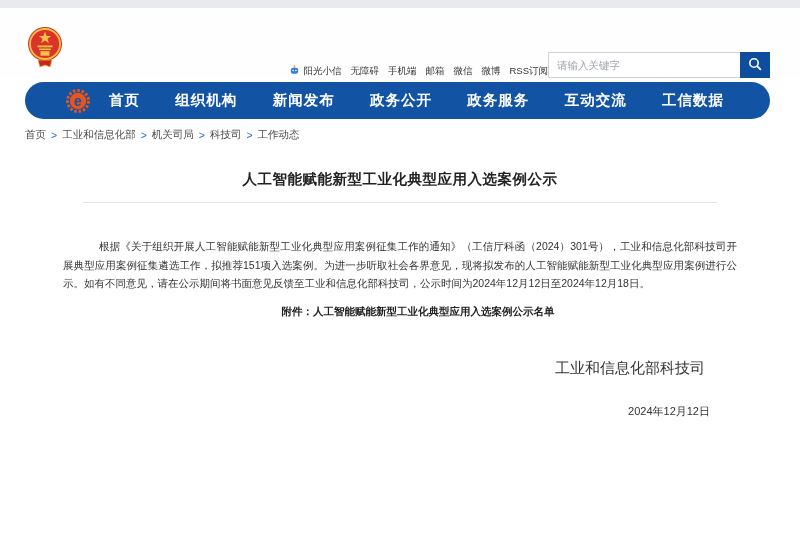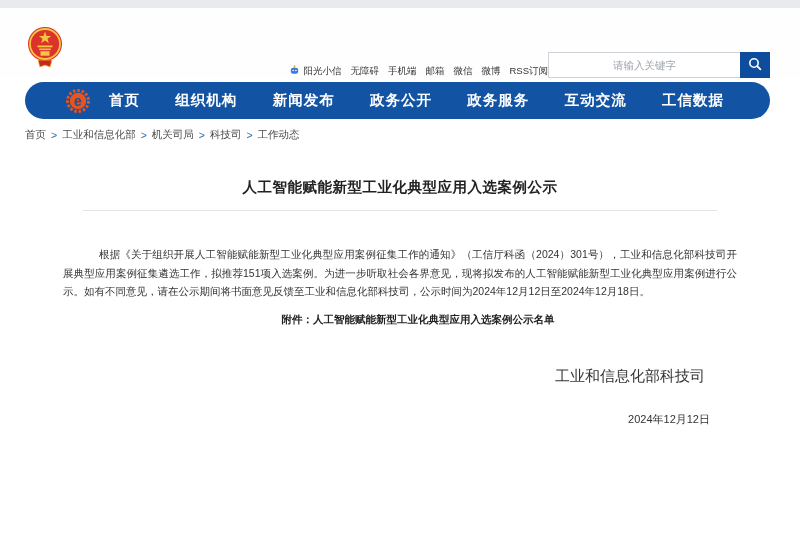--- a/index.html
+++ b/index.html
@@ -13,35 +13,35 @@
   .brand { display: flex; align-items: center; gap: 8px; margin-top: 10px; cursor: pointer; }
   .emblem { width: 38px; height: 46px; display: inline-block; }
   .brand-cn { font-size: 21px; font-weight: bold; color: #1356a5; letter-spacing: 1.5px; white-space: nowrap; }
   .brand-en { font-size: 8.3px; color: #2e6cb0; margin-top: 3px; white-space: nowrap; font-weight: bold; }
 
   .header-right { display: flex; flex-direction: row; align-items: flex-end; margin-top: 16px; }
   .quick-links { display: flex; align-items: center; gap: 9px; font-size: 9.5px; color: #333; }
   .quick-links .qlink { cursor: pointer; white-space: nowrap; }
   .assistant { display: flex; align-items: center; gap: 3px; cursor: pointer; }
   .searchbar { display: flex; margin-top: 8px; }
-  .search-input { width: 192px; height: 26px; border: 1px solid #d0d3d8; border-right: none; padding: 0 8px; font-size: 10.5px; color: #333; outline: none; font-family: "Liberation Sans", sans-serif; text-align: center; }
+  .search-input { width: 192px; height: 26px; border: 1px solid #d0d3d8; border-right: none; padding: 0 8px; font-size: 10.5px; color: #333; outline: none; font-family: "Liberation Sans", sans-serif; }
   .search-input::placeholder { color: #a0a5ad; }
   .search-btn { width: 30px; height: 26px; background: #0e4c9d; border: none; display: flex; align-items: center; justify-content: center; cursor: pointer; }
 
   .nav { margin: 4px 30px 0 25px; height: 37px; background: #1254a3; border-radius: 19px; display: flex; align-items: center; padding: 0 46px 0 40px; }
   .nav-logo { width: 26px; height: 26px; display: inline-block; margin-right: 18px; flex: none; }
   .nav-items { flex: 1; display: flex; justify-content: space-between; align-items: center; }
   .nav-item { color: #ffffff; font-size: 14.5px; font-weight: bold; cursor: pointer; white-space: nowrap; letter-spacing: 1px; }
 
   .breadcrumb { padding: 9px 0 0 25px; font-size: 10.5px; color: #4a4a4a; display: flex; align-items: center; gap: 5px; }
   .breadcrumb .crumb { cursor: pointer; }
   .breadcrumb .sep { color: #2e6cb0; }
 
   .article { padding: 0 63px; }
-  .article-title { text-align: center; font-size: 14.5px; font-weight: bold; color: #222; margin-top: 36px; letter-spacing: 0.5px; }
+  .article-title { text-align: center; font-size: 14.5px; font-weight: bold; color: #222; margin-top: 28px; letter-spacing: 0.5px; }
   .divider { height: 1px; background: #e4e4e4; margin: 13px 20px 0; }
   .meta { text-align: center; font-size: 11px; color: #8a8a8a; margin-top: 9px; }
   .meta-gap { display: inline-block; width: 24px; }
 
   .para { margin-top: 34px; font-size: 10.5px; line-height: 18.5px; color: #333; text-indent: 36px; text-align: justify; }
 
   .contact { margin-top: 16px; }
   .contact p { font-size: 10.5px; font-weight: bold; color: #222; line-height: 19px; padding-left: 32px; }
 
   .attachment { margin-top: 12px; font-size: 10.5px; font-weight: bold; color: #222; padding-left: 36px; text-align: center; }

